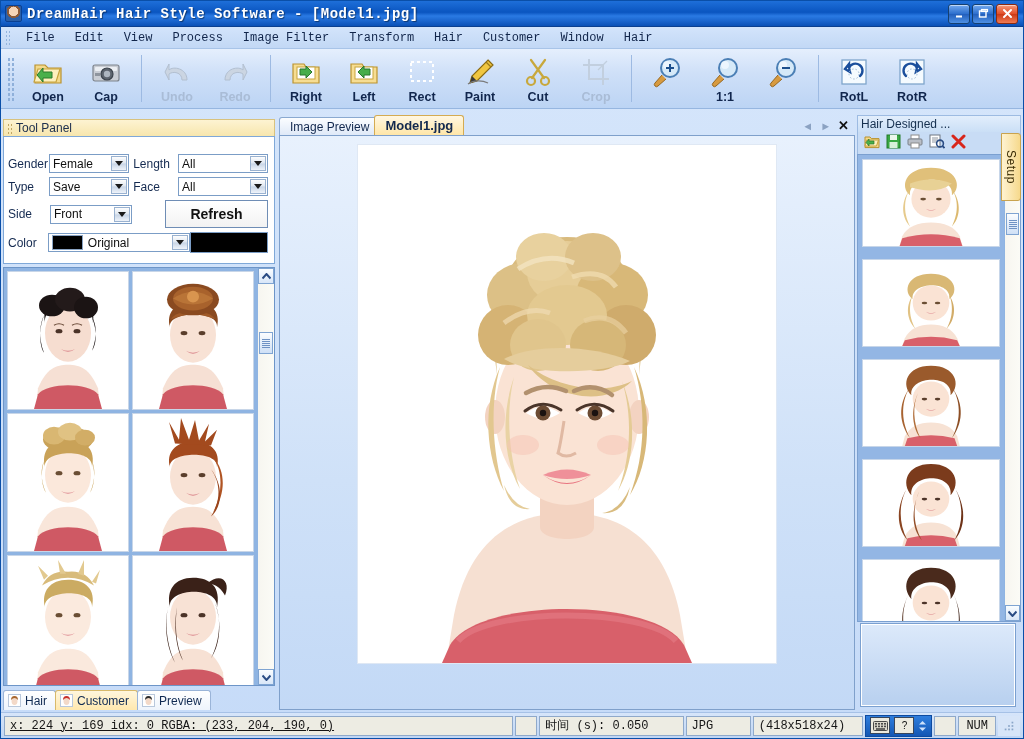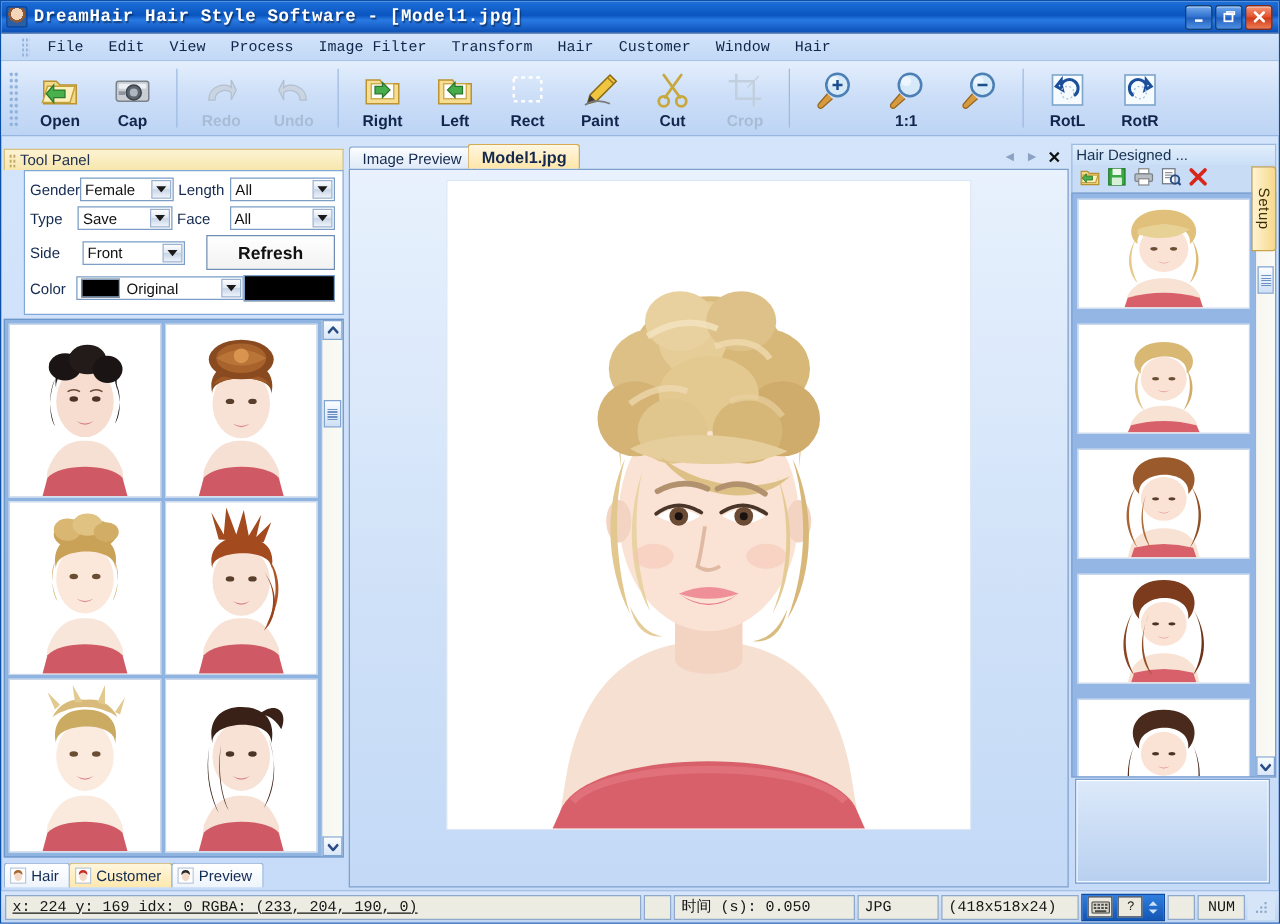--- a/index.html
+++ b/index.html
@@ -45,21 +45,21 @@
   .tbtn.close {
     background: linear-gradient(180deg,#f79a7a 0%,#e2502a 48%,#cd3a17 52%,#ef7b53 100%);
     border-color:#8b2a10;
   }
 
   
   .menubar {
     height:22px; display:flex; align-items:center;
     background: linear-gradient(180deg,#d3e4fb 0%,#c2d8f5 100%);
     border-bottom:1px solid #a8c4e8;
-    padding-left:16px;
+    padding-left:4px;
   }
   .grip { width:7px; height:16px; margin-right:4px;
     background-image: radial-gradient(#93b4dd 40%, transparent 41%);
     background-size: 3px 4px; }
   .menu-item {
     font-family:"Liberation Mono", monospace; font-size:12px; color:#11254a;
     padding:2px 10px; white-space:nowrap; cursor:default;
   }
 
   
@@ -100,22 +100,21 @@
     height:17px; display:flex; align-items:center; padding-left:3px;
     background: linear-gradient(180deg,#fdf3d2 0%,#f7e6ad 100%);
     border:1px solid #d8c27e; border-bottom:none;
     font-size:12px; color:#20324f;
   }
   .panel-header .hgrip { width:6px; height:11px; margin-right:3px;
     background-image: radial-gradient(#c0a765 40%, transparent 41%);
     background-size:3px 4px; }
   .filters {
     background:#ffffff; border:1px solid #7fa8d8;
-    padding:5px 6px 6px 4px;
-    margin-left:16px;
+    padding:17px 6px 6px 4px;
   }
   .frow { display:flex; align-items:center; margin-bottom:4px; }
   .flabel { font-size:12px; color:#142a50; width:42px; }
   .flabel.w2 { width:46px; margin-left:4px; }
   .sel {
     height:19px; border:1px solid #7b9dc6; background:#fff;
     display:flex; align-items:center; font-size:12px; color:#101010;
     padding-left:3px; position:relative; min-width:0;
   }
   .sel .arrow {
@@ -324,35 +323,35 @@
         </svg>
       </span>
       <span class="lbl">Cap</span>
     </div>
 
     <div class="tb-sep"></div>
 
     <div class="tb-btn disabled">
       <span class="ico">
         <svg width="32" height="32" viewBox="0 0 32 32">
+          <path d="M24 24 C24 12 10 10 6 14 L6 8 L2 16 L6 24 L6 18 C10 15 19 16 19 24 Z" fill="#cbd5e2" stroke="#b2bfd0" stroke-width="1" transform="translate(2,0)"></path>
+        </svg>
+      </span>
+      <span class="lbl">Undo</span>
+    </div>
+
+    <div class="tb-btn disabled">
+      <span class="ico">
+        <svg width="32" height="32" viewBox="0 0 32 32">
           <g transform="translate(32,0) scale(-1,1)">
             <path d="M24 24 C24 12 10 10 6 14 L6 8 L2 16 L6 24 L6 18 C10 15 19 16 19 24 Z" fill="#cbd5e2" stroke="#b2bfd0" stroke-width="1" transform="translate(2,0)"></path>
           </g>
         </svg>
       </span>
       <span class="lbl">Redo</span>
-    </div>
-
-    <div class="tb-btn disabled">
-      <span class="ico">
-        <svg width="32" height="32" viewBox="0 0 32 32">
-          <path d="M24 24 C24 12 10 10 6 14 L6 8 L2 16 L6 24 L6 18 C10 15 19 16 19 24 Z" fill="#cbd5e2" stroke="#b2bfd0" stroke-width="1" transform="translate(2,0)"></path>
-        </svg>
-      </span>
-      <span class="lbl">Undo</span>
     </div>
 
     <div class="tb-sep"></div>
 
     <div class="tb-btn">
       <span class="ico">
         <svg width="32" height="32" viewBox="0 0 32 32">
           <path d="M3 8 h11 l2 3 h13 v16 H3 Z" fill="#f6dd93" stroke="#bb9430" stroke-width="1.2"></path>
           <rect x="7" y="11" width="18" height="12" fill="#ffffff" stroke="#c8a53f" stroke-width="1"></rect>
           <path d="M10 19 L16 19 L16 22 L22 16 L16 10 L16 13 L10 13 Z" fill="#47ad4a" stroke="#2a762c" stroke-width="1"></path>

